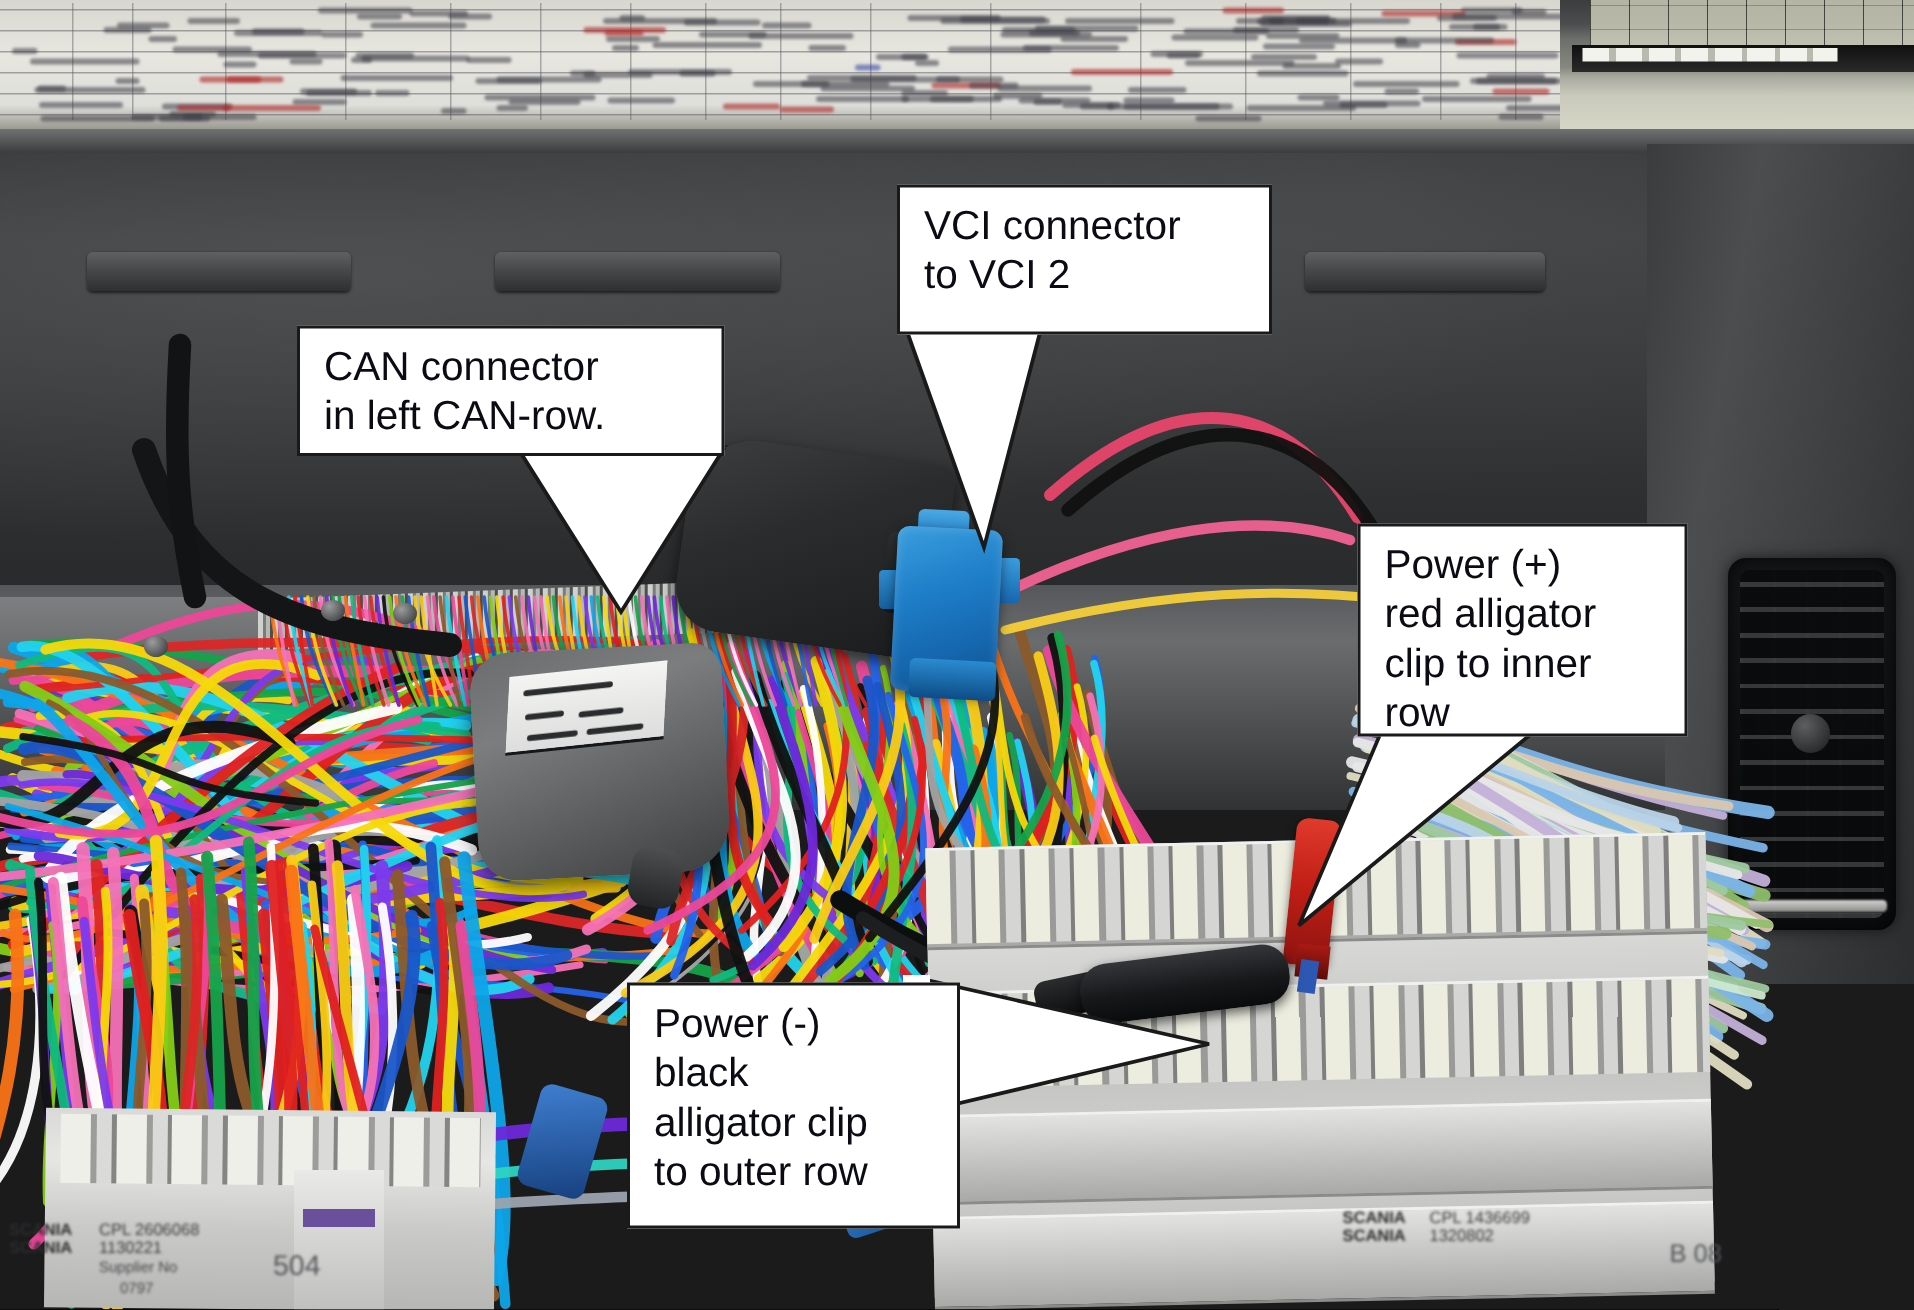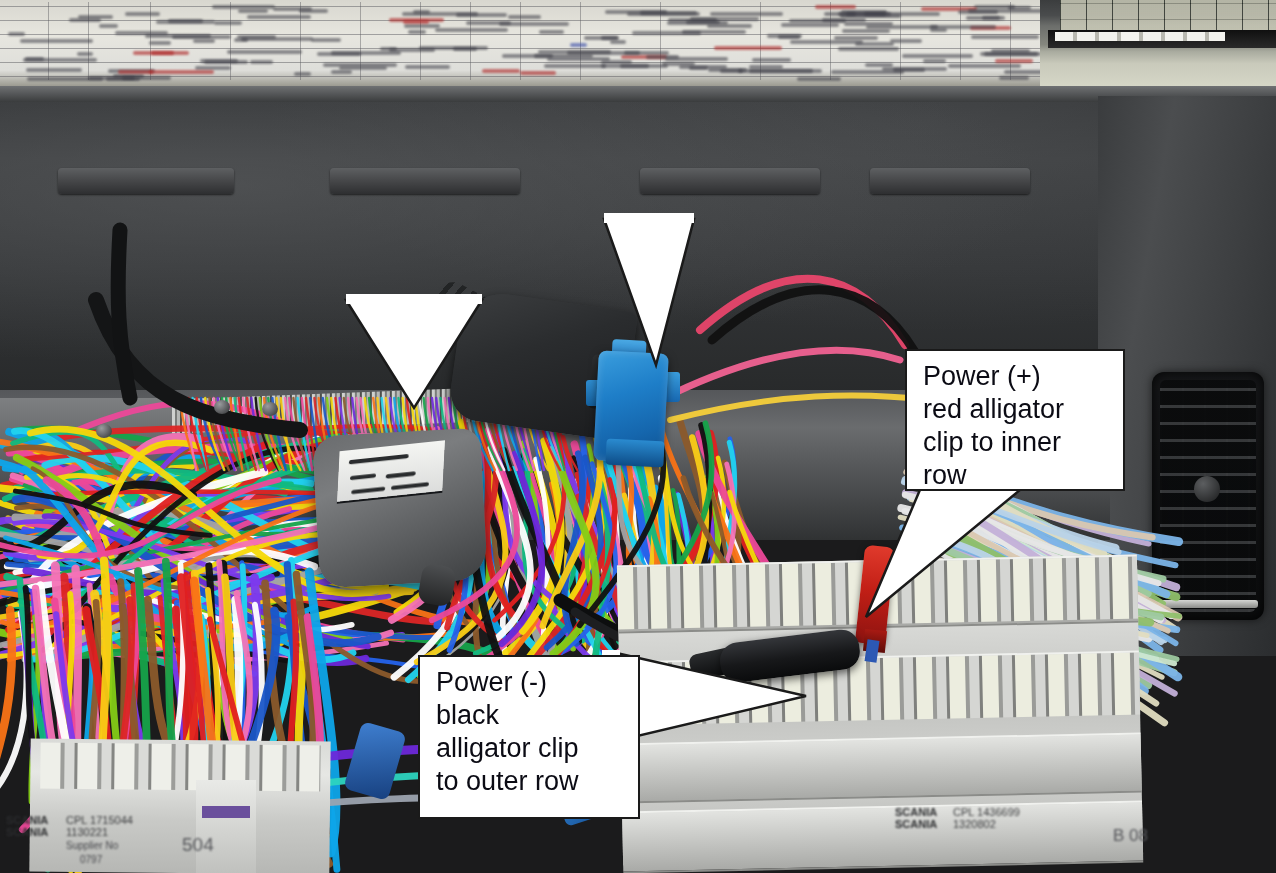--- a/index.html
+++ b/index.html
@@ -1079,21 +1079,21 @@
 
   <div id="red-clip" class="layer"></div>
   <div id="red-clip-jaw" class="layer"></div>
   <div id="red-clip-lead" class="layer"></div>
 
   <div id="black-clip-jaw" class="layer"></div>
   <div id="black-clip" class="layer"></div>
 
   <div class="layer" id="lbl-left" style="left:4px;top:814px;width:250px;height:58px;">
     <div style="position:absolute;left:2px;top:0px;font-size:11px;font-weight:bold;color:#2b2c2e;filter:blur(0.9px);">SCANIA</div>
-    <div style="position:absolute;left:62px;top:0px;font-size:11px;color:#3a3b3d;filter:blur(0.9px);">CPL 1715044</div>
+    <div style="position:absolute;left:62px;top:0px;font-size:11px;color:#3a3b3d;filter:blur(0.9px);">CPL 2606068</div>
     <div style="position:absolute;left:2px;top:12px;font-size:11px;font-weight:bold;color:#2b2c2e;filter:blur(0.9px);">SCANIA</div>
     <div style="position:absolute;left:62px;top:12px;font-size:11px;color:#3a3b3d;filter:blur(0.9px);">1130221</div>
     <div style="position:absolute;left:62px;top:26px;font-size:10px;color:#45464a;filter:blur(1px);">Supplier No</div>
     <div style="position:absolute;left:76px;top:40px;font-size:10px;color:#45464a;filter:blur(1px);">0797</div>
     <div style="position:absolute;left:178px;top:20px;font-size:19px;color:#55565a;filter:blur(1.1px);">504</div>
   </div>
 
   <div class="layer" id="lbl-right" style="left:895px;top:806px;width:280px;height:56px;">
     <div style="position:absolute;left:0px;top:0px;font-size:11px;font-weight:bold;color:#2b2c2e;filter:blur(1px);">SCANIA</div>
     <div style="position:absolute;left:58px;top:0px;font-size:11px;color:#3a3b3d;filter:blur(1px);">CPL 1436699</div>
@@ -1123,21 +1123,25 @@
     </svg>
   </div>
 
   <div class="tail" id="tail-neg">
     <svg width="200" height="130" viewBox="0 0 200 130">
       <polygon points="0,2 194,46 0,92" fill="#ffffff" stroke="#1a1a1a" stroke-width="2.5"></polygon>
       <rect x="-10" y="0" width="18" height="96" fill="#ffffff"></rect>
     </svg>
   </div>
 
-
+  <div class="callout" id="co-can">CAN connector
+in left CAN-row.</div>
+
+  <div class="callout" id="co-vci">VCI connector
+to VCI 2</div>
 
   <div class="callout" id="co-pos">Power  (+)
 red alligator
 clip to inner
 row</div>
 
   <div class="callout" id="co-neg">Power  (-)
 black
 alligator clip
 to outer row</div>

